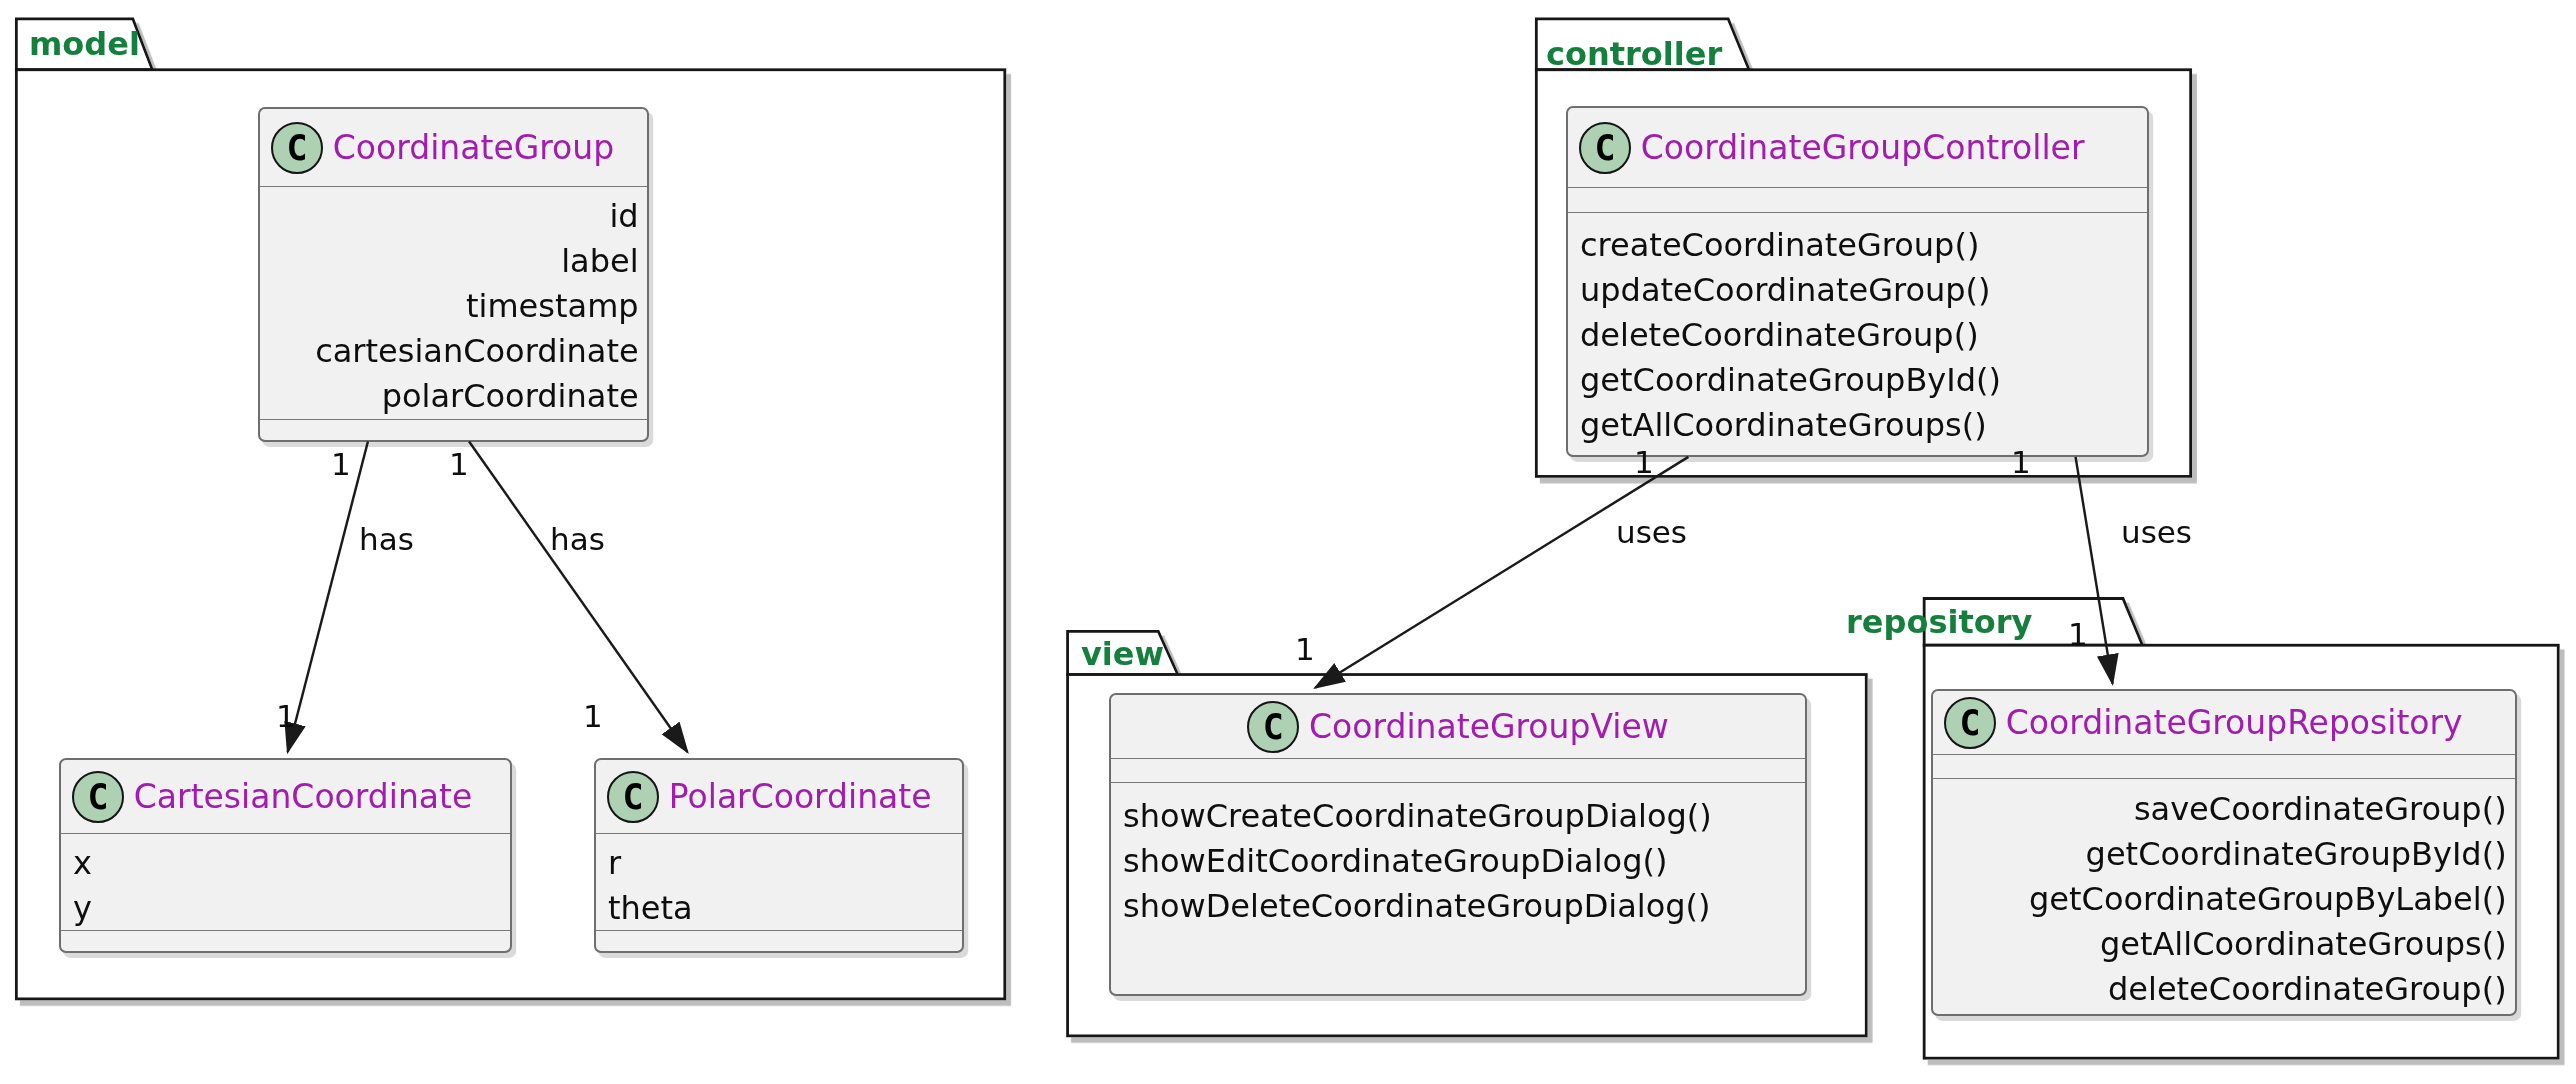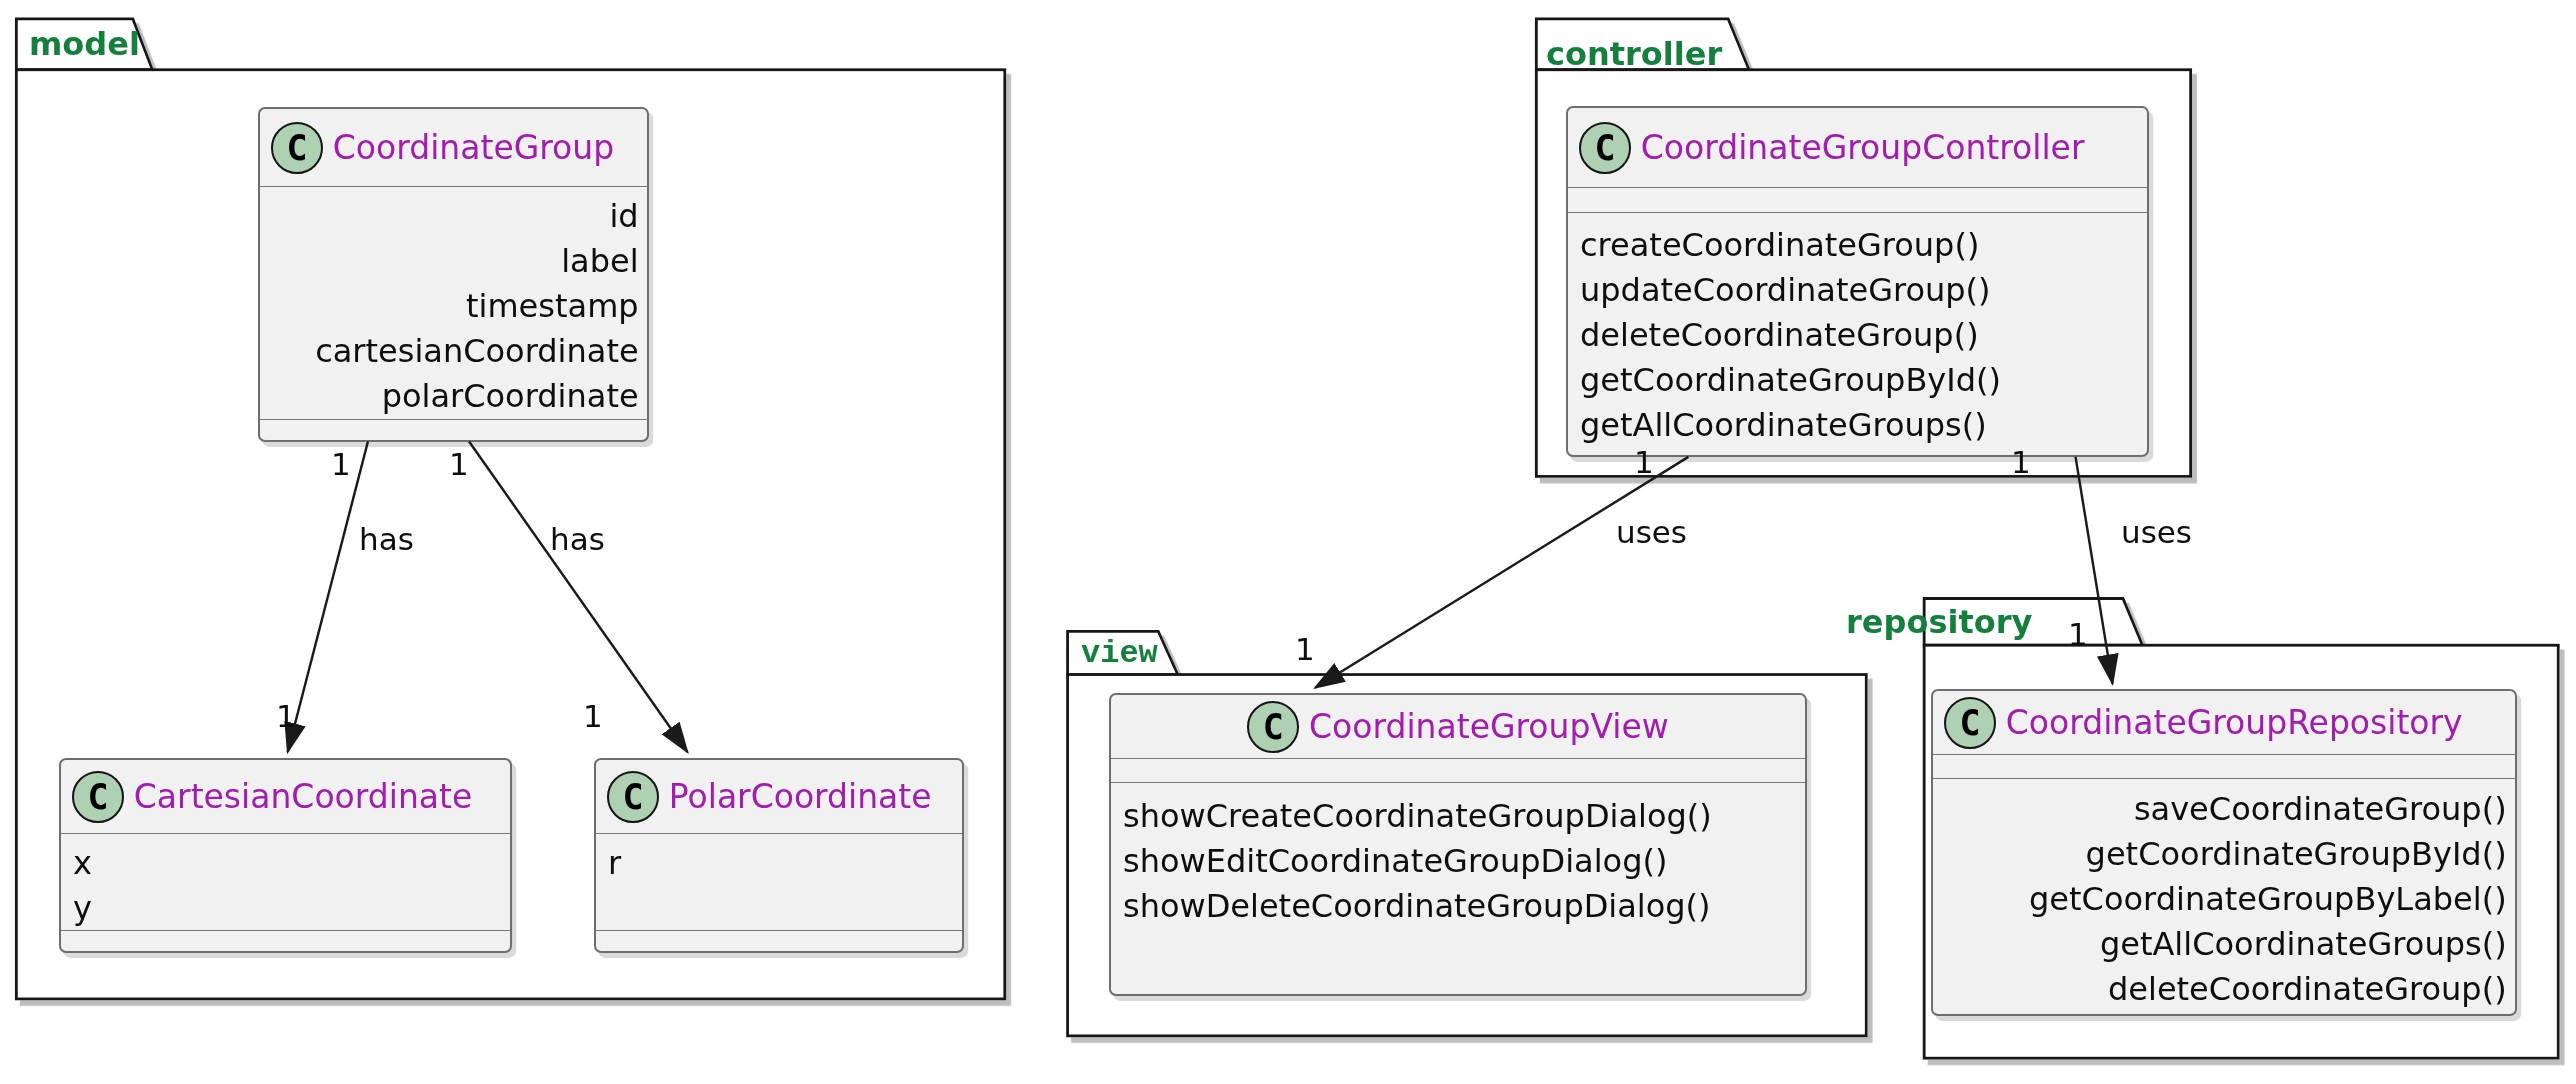--- a/index.html
+++ b/index.html
@@ -61,21 +61,21 @@
 
     <polygon filter="url(#ds)" points="1530,905 1660,905 1688,967 1530,967" fill="#ffffff" stroke="#181818" stroke-width="4"></polygon>
     <rect filter="url(#ds)" x="1530" y="967" width="1145" height="518" fill="#ffffff" stroke="#181818" stroke-width="4"></rect>
 
     <polygon filter="url(#ds)" points="2758,858 3043,858 3071,925 2758,925" fill="#ffffff" stroke="#181818" stroke-width="4"></polygon>
     <rect filter="url(#ds)" x="2758" y="925" width="909" height="592" fill="#ffffff" stroke="#181818" stroke-width="4"></rect>
   </svg>
 
   <div class="pkg-label" style="left:29px;top:26px;">model</div>
   <div class="pkg-label" style="left:1546px;top:36px;">controller</div>
-  <div class="pkg-label" style="left:1081px;top:636px;font-family:Liberation Mono, monospace;">view</div>
+  <div class="pkg-label" style="left:1081px;top:636px;">view</div>
   <div class="pkg-label" style="left:1846px;top:604px;">repository</div>
 
   <div class="classbox" style="left:258px;top:107px;width:391px;height:335px;">
     <div class="cb-header" style="height:78px;">
       <span class="class-icon">C</span>
       <span class="class-name">CoordinateGroup</span>
     </div>
     <div class="compartment" style="height:233px;text-align:right;">
       <div class="member">id</div>
       <div class="member">label</div>
@@ -98,20 +98,21 @@
     <div class="compartment last"></div>
   </div>
 
   <div class="classbox" style="left:594px;top:758px;width:370px;height:195px;">
     <div class="cb-header" style="height:74px;">
       <span class="class-icon">C</span>
       <span class="class-name">PolarCoordinate</span>
     </div>
     <div class="compartment" style="height:97px;">
       <div class="member">r</div>
+      <div class="member">theta</div>
     </div>
     <div class="compartment last"></div>
   </div>
 
   <div class="classbox" style="left:1566px;top:106px;width:583px;height:351px;">
     <div class="cb-header" style="height:80px;">
       <span class="class-icon">C</span>
       <span class="class-name">CoordinateGroupController</span>
     </div>
     <div class="compartment" style="height:25px;"></div>

